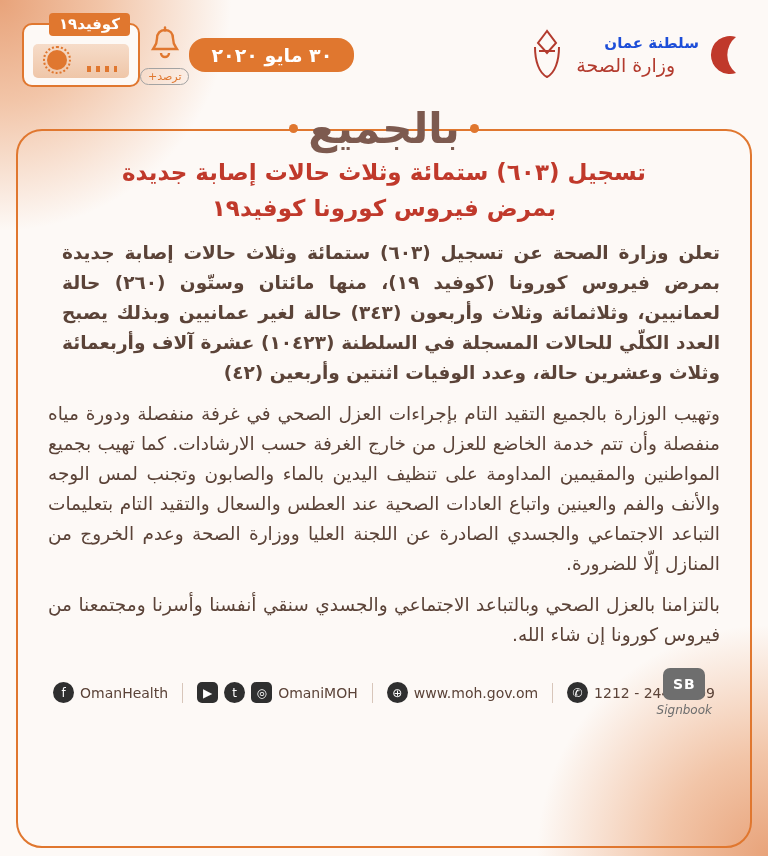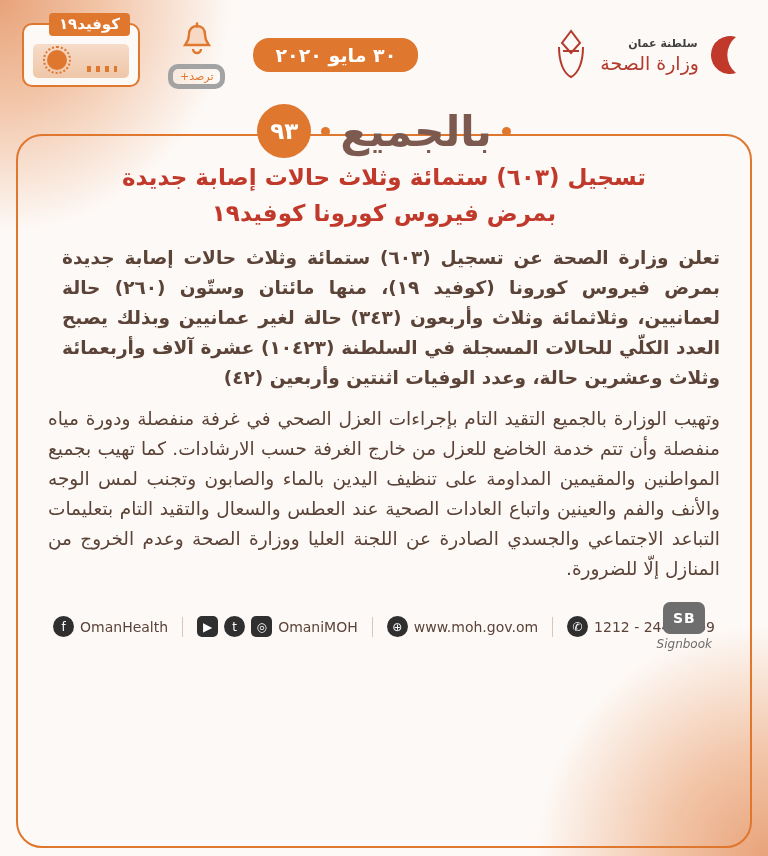--- a/index.html
+++ b/index.html
@@ -47,21 +47,21 @@
     flex-direction: row-reverse;
     align-items: center;
     justify-content: space-between;
     height: 86px;
     padding: 0 6px;
   }
   .topbar-right {
     display: flex;
     flex-direction: row-reverse;
     align-items: center;
-    gap: 28px;
+    gap: 0;
   }
 
   
   .covid-badge {
     position: relative;
     width: 118px;
     height: 64px;
     border: 2px solid #e0772f;
     border-radius: 10px;
     background: #fdf9f6;
@@ -135,21 +135,21 @@
     display: flex;
     flex-direction: column;
     align-items: center;
     gap: 4px;
     color: #e0772f;
   }
   .bell-wrap svg { display: block; }
   .bell-wrap .bell-label {
     font-size: 11px;
     color: #e0772f;
-    border: 5px solid #a3a3a3;
+    border: 1px solid #a3a3a3;
     border-radius: 10px;
     padding: 1px 7px;
     white-space: nowrap;
   }
 
   
   .date-pill {
     background: #e0772f;
     color: #fff;
     font-size: 19px;
@@ -167,22 +167,22 @@
     gap: 7px;
   }
   .logo .crest { width: 44px; height: 56px; }
   .logo .crest-text {
     display: flex;
     flex-direction: column;
     align-items: flex-end;
     gap: 2px;
   }
   .logo .crest-text .line1 {
-    font-size: 11px;
-    color: #404040;
+    font-size: 15px;
+    color: #1d4ed8;
     font-weight: bold;
     letter-spacing: 1px;
     margin-left: 28px;
   }
   .logo .crest-text .line2 {
     font-size: 19px;
     color: #b33b2e;
   }
   .logo .redcross {
     width: 40px; height: 48px;
@@ -378,33 +378,33 @@
           <path d="M30 6A19 19 0 1030 42 23 23 0 0130 6z" fill="#c0392b"></path>
         </svg>
       </span>
     </div>
   </div>
 
   <div class="statement-header">
     <div class="bayan-dot"></div>
     <div class="bayan-word">بالجميع</div>
     <div class="bayan-dot"></div>
-    <div class="bayan-num">٩٣</div>
   </div>
 
   <div class="card">
 
     <div class="headline">
       <span class="l1">تسجيل (٦٠٣) ستمائة وثلاث حالات إصابة جديدة</span>
       <span class="l2">بمرض فيروس كورونا كوفيد١٩</span>
     </div>
 
     <div class="body-text">
       <p class="para p1">تعلن وزارة الصحة عن تسجيل (٦٠٣) ستمائة وثلاث حالات إصابة جديدة بمرض فيروس كورونا (كوفيد ١٩)، منها مائتان وستّون (٢٦٠) حالة لعمانيين، وثلاثمائة وثلاث وأربعون (٣٤٣) حالة لغير عمانيين وبذلك يصبح العدد الكلّي للحالات المسجلة في السلطنة (١٠٤٢٣) عشرة آلاف وأربعمائة وثلاث وعشرين حالة، وعدد الوفيات اثنتين وأربعين (٤٢)</p>
       <p class="para">وتهيب الوزارة بالجميع التقيد التام بإجراءات العزل الصحي في غرفة منفصلة ودورة مياه منفصلة وأن تتم خدمة الخاضع للعزل من خارج الغرفة حسب الارشادات. كما تهيب بجميع المواطنين والمقيمين المداومة على تنظيف اليدين بالماء والصابون وتجنب لمس الوجه والأنف والفم والعينين واتباع العادات الصحية عند العطس والسعال والتقيد التام بتعليمات التباعد الاجتماعي والجسدي الصادرة عن اللجنة العليا ووزارة الصحة وعدم الخروج من المنازل إلّا للضرورة.</p>
+      <p class="para">بالتزامنا بالعزل الصحي وبالتباعد الاجتماعي والجسدي سنقي أنفسنا وأسرنا ومجتمعنا من فيروس كورونا إن شاء الله.</p>
     </div>
 
     <div class="footer">
 
       <div class="f-item">
         <span class="f-icon">f</span>
         <span>OmanHealth</span>
       </div>
 
       <div class="f-sep"></div>

